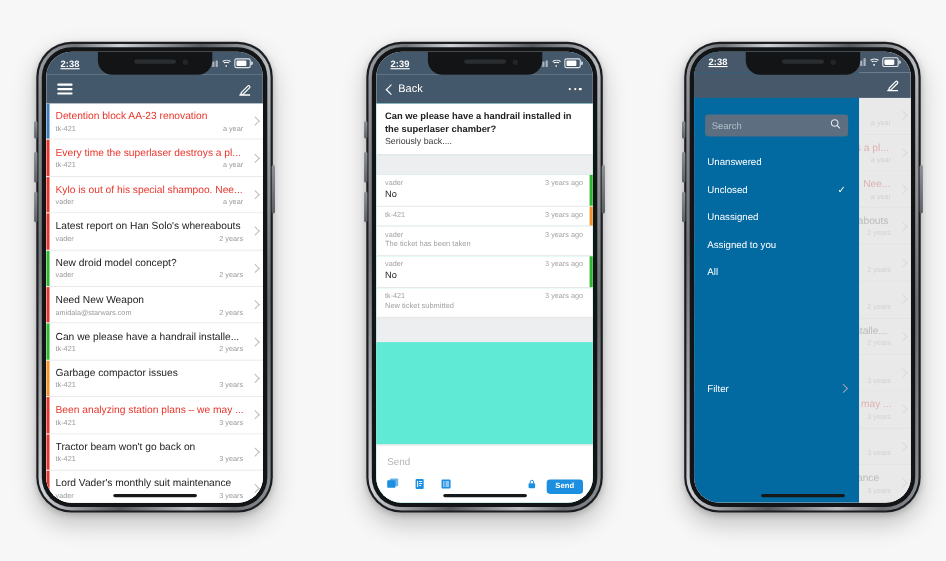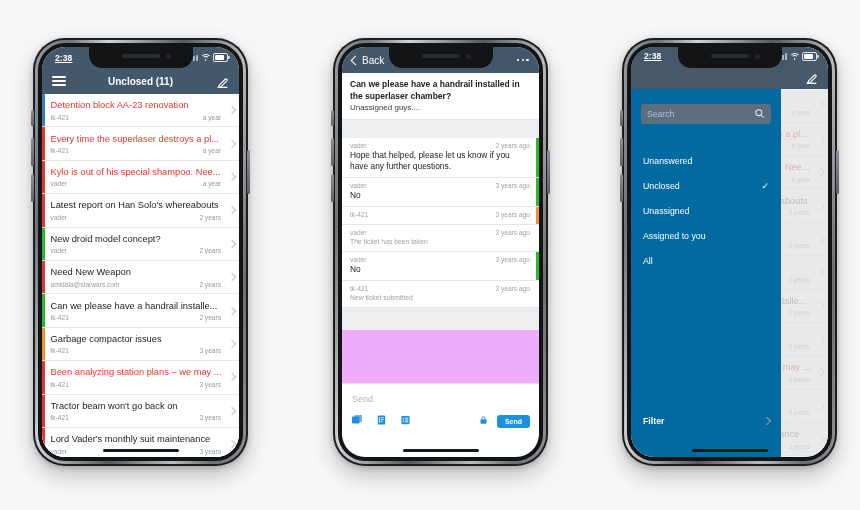--- a/index.html
+++ b/index.html
@@ -237,21 +237,21 @@
     width: 5px; height: 5px;
     border-top: 1.4px solid #c0c0c0;
     border-right: 1.4px solid #c0c0c0;
     transform: rotate(45deg);
     display: block;
   }
 
   
   .convo {
     height: calc(100% - 47px);
-    background: #f0abfc;
+    background: #5eead4;
     display: flex;
     flex-direction: column;
   }
   .convo-scroll { flex: 1 1 auto; overflow: hidden; }
   .msg {
     background: #ffffff;
     border-bottom: 1px solid #e6e6e6;
     position: relative;
     padding: 4px 9px 5px 8px;
   }
@@ -332,40 +332,40 @@
     margin: 10px 10px 0 10px;
     background: #5c6e80;
     border-radius: 3px;
     height: 20px;
     display: flex;
     align-items: center;
     padding: 0 6px;
     cursor: text;
   }
   .search-box .ph { flex: 1 1 auto; color: #b4c0cb; font-size: 8.6px; }
-  .menu-list { margin-top: 24px; }
+  .menu-list { margin-top: 10px; }
   .menu-item {
     color: #ffffff;
     font-size: 8.8px;
     padding: 7.5px 12px 7.5px 12px;
     display: flex;
     align-items: center;
     justify-content: space-between;
     cursor: pointer;
   }
   .check-ic { color: #ffffff; font-size: 9px; }
   .menu-chev {
     width: 4.5px; height: 4.5px;
     border-top: 1.3px solid #97a6b4;
     border-right: 1.3px solid #97a6b4;
     transform: rotate(45deg);
     display:block;
   }
   .menu-spacer { flex: 1 1 auto; min-height: 10px; }
-  .menu-bottom { padding-bottom: 24px; font-weight: bold; }
+  .menu-bottom { padding-bottom: 92px; }
 
   
   .ghost-tickets { height: 100%; overflow: hidden; }
   .ghost-tickets .ticket { background: #e4e4e4; border-bottom-color: #d4d4d4; }
   .ghost-tickets .ticket .subject { color: #6b6b6b; }
   .ghost-tickets .ticket.urgent .subject { color: #c2534c; }
   .ghost-tickets .ticket .meta { color: #a8a8a8; }
   .ghost-header { background: #46586a; }
 </style>
 </head>
@@ -404,21 +404,20 @@
             </span>
         </span>
       </div>
 
       <div class="app-header" style="background:#44586b;">
         <span class="hamburger">
             <i></i>
             <i></i>
             <i></i>
           </span>
-        <span class="app-title">Unclosed (11)</span>
         <span class="compose-ic">
           <svg viewBox="0 0 24 24" width="13" height="13" fill="none" stroke="#ffffff" stroke-width="2">
             <path d="M4 20h5l11-11a2.1 2.1 0 0 0-3-3L6 17v3z"></path>
             <path d="M3 21h18" stroke-width="2.2"></path>
           </svg>
         </span>
       </div>
 
       <div class="tickets">
 
@@ -576,49 +575,60 @@
     <span class="btn-side btn-volup"></span>
     <span class="btn-side btn-voldn"></span>
     <span class="btn-side btn-power"></span>
 
     <div class="screen">
       <div class="notch">
         <span class="speaker"></span>
         <span class="cam"></span>
       </div>
 
+      <div class="statusbar" style="background:#44586b;">
+        <span class="time">2:39</span>
+        <span class="sb-right">
+          <span class="sig-dots">
+              <i></i>
+              <i></i>
+              <i></i>
+              <i></i>
+            </span>
+          <span class="wifi-ic">
+              <span></span>
+              <span></span>
+              <span class="dot"></span>
+            </span>
+          <span class="batt">
+              <i></i>
+            </span>
+        </span>
+      </div>
 
       <div class="app-header" style="background:#44586b;">
         <span class="back-btn">
           <span class="chev-left"></span>
           <span>Back</span>
         </span>
         <span class="dots-btn">
             <i></i>
             <i></i>
             <i></i>
           </span>
       </div>
 
       <div class="convo">
         <div class="convo-scroll">
 
         <div class="msg first">
               <div class="msg-text">Can we please have a handrail installed in the superlaser chamber?</div>
-              <div class="sub">Unassigned guys....</div>
+              <div class="sub">Seriously back....</div>
             </div>
             <div class="gap"></div>
-            <div class="msg ">
-              <div class="msg-head">
-                <span>vader</span>
-                <span>2 years ago</span>
-              </div>
-              <div class="msg-text">Hope that helped, please let us know if you have any further questions.</div>
-              <span class="side" style="background: rgb(46, 183, 46);"></span>
-            </div>
             <div class="msg ">
               <div class="msg-head">
                 <span>vader</span>
                 <span>3 years ago</span>
               </div>
               <div class="msg-text">No</div>
               <span class="side" style="background: rgb(46, 183, 46);"></span>
             </div>
             <div class="msg ">
               <div class="msg-head">

